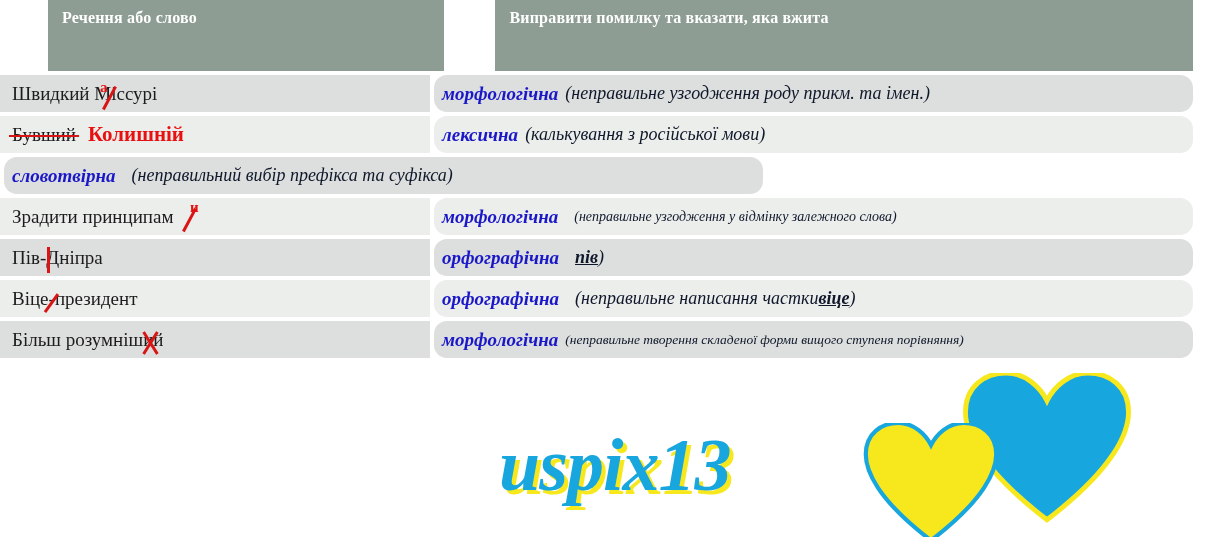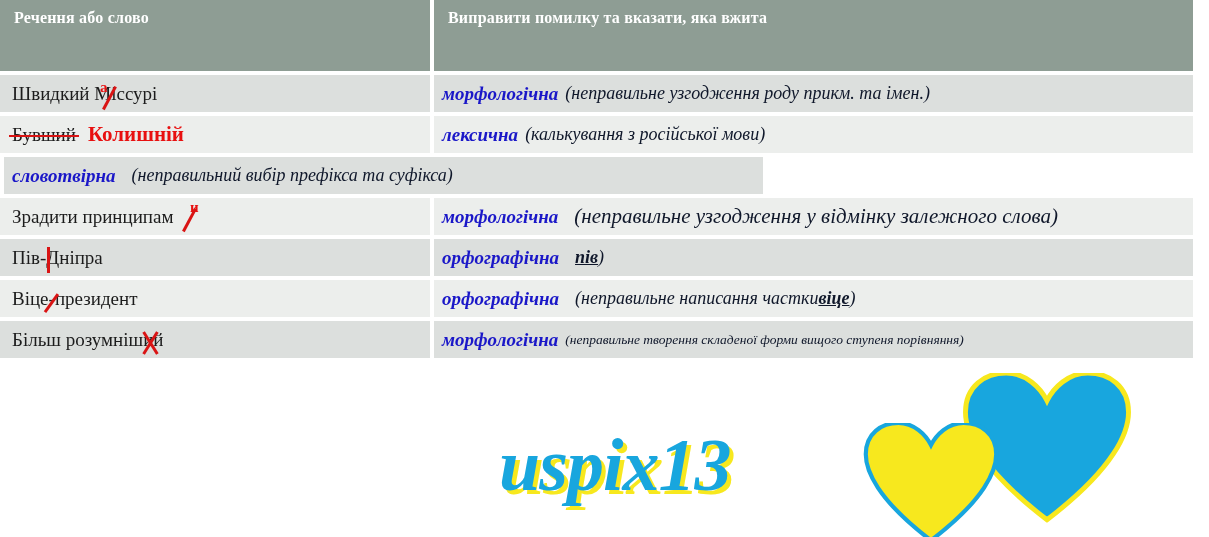--- a/index.html
+++ b/index.html
@@ -20,20 +20,21 @@
   .hdr-row{display:flex;}
   .hdr-cell{
     background:#8e9d94;
     color:#ffffff;
     font-weight:bold;
     font-size:16px;
     height:71px;
     box-sizing:border-box;
     padding:9px 0 0 14px;
     letter-spacing:.2px;
+    margin-left:48px;
   }
   .hdr-left{width:430px;}
   .hdr-gap{width:4px;background:#ffffff;height:71px;}
   .hdr-right{width:759px;}
 
   .rowgap{height:4px;background:#ffffff;}
 
   .row{display:flex;}
   .cell-l{
     width:430px;
@@ -50,38 +51,39 @@
   .cell-r{
     width:759px;
     box-sizing:border-box;
     height:37px;
     padding-left:8px;
     display:flex;align-items:center;
     font-style:italic;
     color:#1a17c8;
     white-space:nowrap;
     position:relative;
+    border-radius:13px;
   }
   .odd .cell-l,.odd .cell-r{background:#dcdfdd;}
   .even .cell-l,.even .cell-r{background:#eceeec;}
 
   
   .kind{
     font-weight:bold;
     font-style:italic;
     font-size:19px;
     color:#1a17c8;
     margin-right:7px;
   }
   .expl{
     font-style:italic;
     font-size:18px;
     color:#0f172a;
   }
-  .expl.tight{font-size:21px;}
+  .expl.tight{font-size:14px;}
   .expl.tiny{font-size:13.5px;}
   .expl u{font-weight:bold;}
   .gap-s{display:inline-block;width:9px;}
 
   
   .orig{position:relative;display:inline-block;}
   .strike-full{
     position:absolute;left:-3px;right:-3px;top:52%;
     height:2.5px;background:#d91414;
   }

